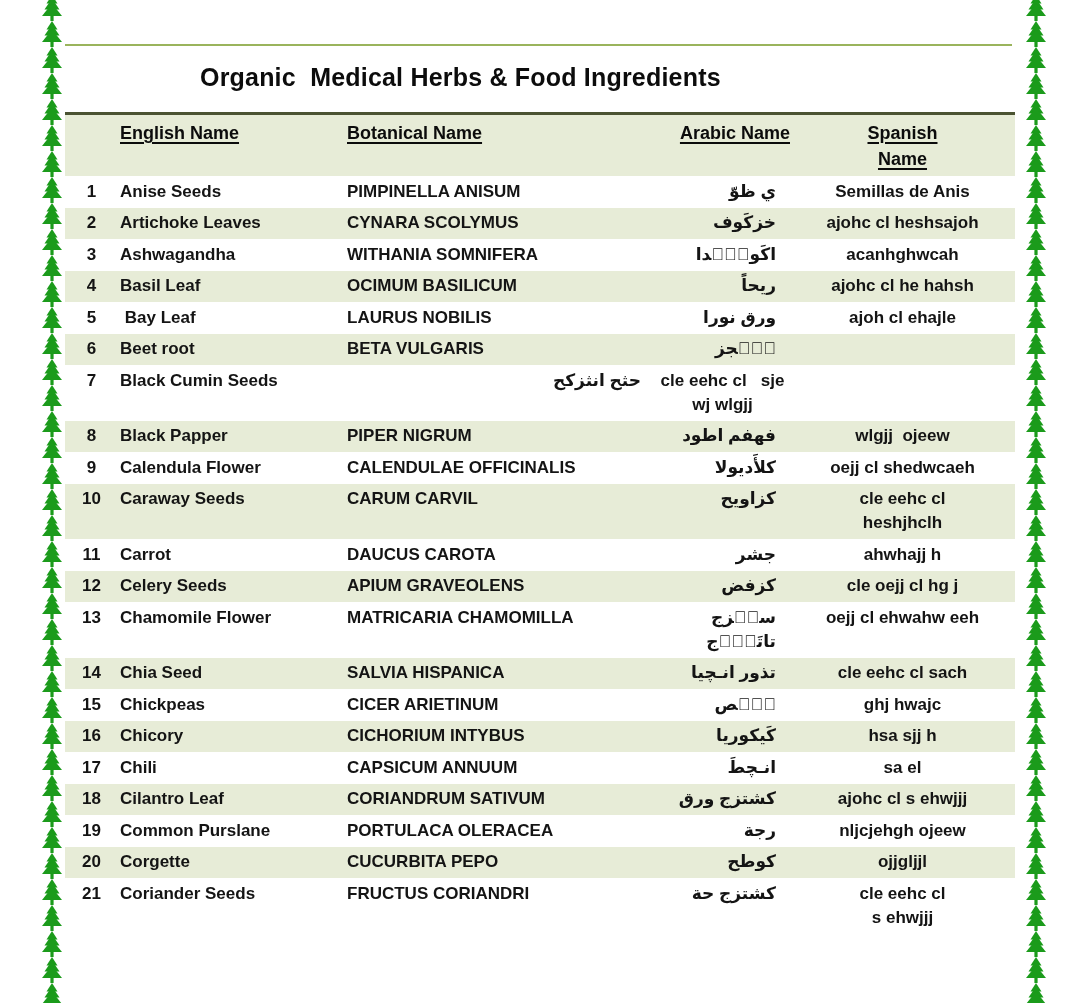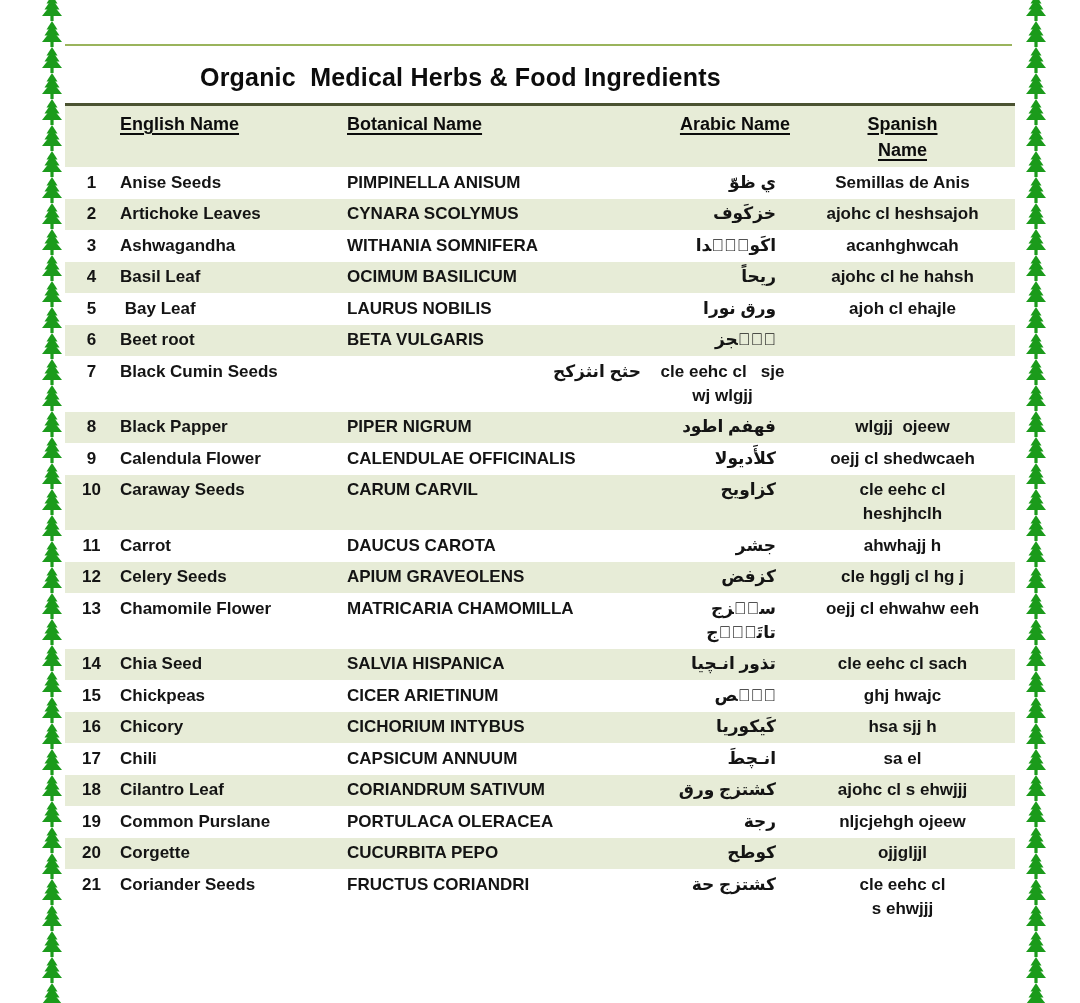--- a/index.html
+++ b/index.html
@@ -17,21 +17,21 @@
   .tree-col svg{flex:0 0 auto;display:block;}
   .top-rule{
     position:absolute;left:65px;top:44px;width:947px;height:2px;
     background:var(--rule,#9ab45c);
   }
   .title{
     position:absolute;left:200px;top:63px;font-size:25px;
     letter-spacing:.2px;white-space:pre-wrap;color:#0c0c0c;
   }
   .herb-table{
-    position:absolute;left:65px;top:103px;width:950px;
+    position:absolute;left:65px;top:112px;width:950px;
     border-top:3px solid var(--hdr-border,#4b5332);
   }
   .trow{display:grid;grid-template-columns:53px 229px 308px 135px 225px;}
   .trow.striped{background:var(--stripe,#e7ecd7);}
   .trow.header{background:var(--stripe,#e7ecd7);min-height:52px;}
   .cell{
     white-space:pre-wrap;font-size:17px;line-height:24px;
     padding:3.5px 0 4px 0;
   }
   .cell.num{text-align:center;}
@@ -767,21 +767,21 @@
         <div class="cell english">Carrot</div>
         <div class="cell botanical">DAUCUS CAROTA</div>
         <div class="cell arabic">جشر</div>
         <div class="cell spanish">ahwhajj h</div>
       </div>
       <div class="trow striped">
         <div class="cell num">12</div>
         <div class="cell english">Celery Seeds</div>
         <div class="cell botanical">APIUM GRAVEOLENS</div>
         <div class="cell arabic">كزفض</div>
-        <div class="cell spanish">cle hgglj cl hg j</div>
+        <div class="cell spanish">cle oejj cl hg j</div>
       </div>
       <div class="trow">
         <div class="cell num">13</div>
         <div class="cell english">Chamomile Flower</div>
         <div class="cell botanical">MATRICARIA CHAMOMILLA</div>
         <div class="cell arabic">سن۟زج تاتَوَ۟ج</div>
         <div class="cell spanish">oejj cl ehwahw eeh</div>
       </div>
       <div class="trow striped">
         <div class="cell num">14</div>

